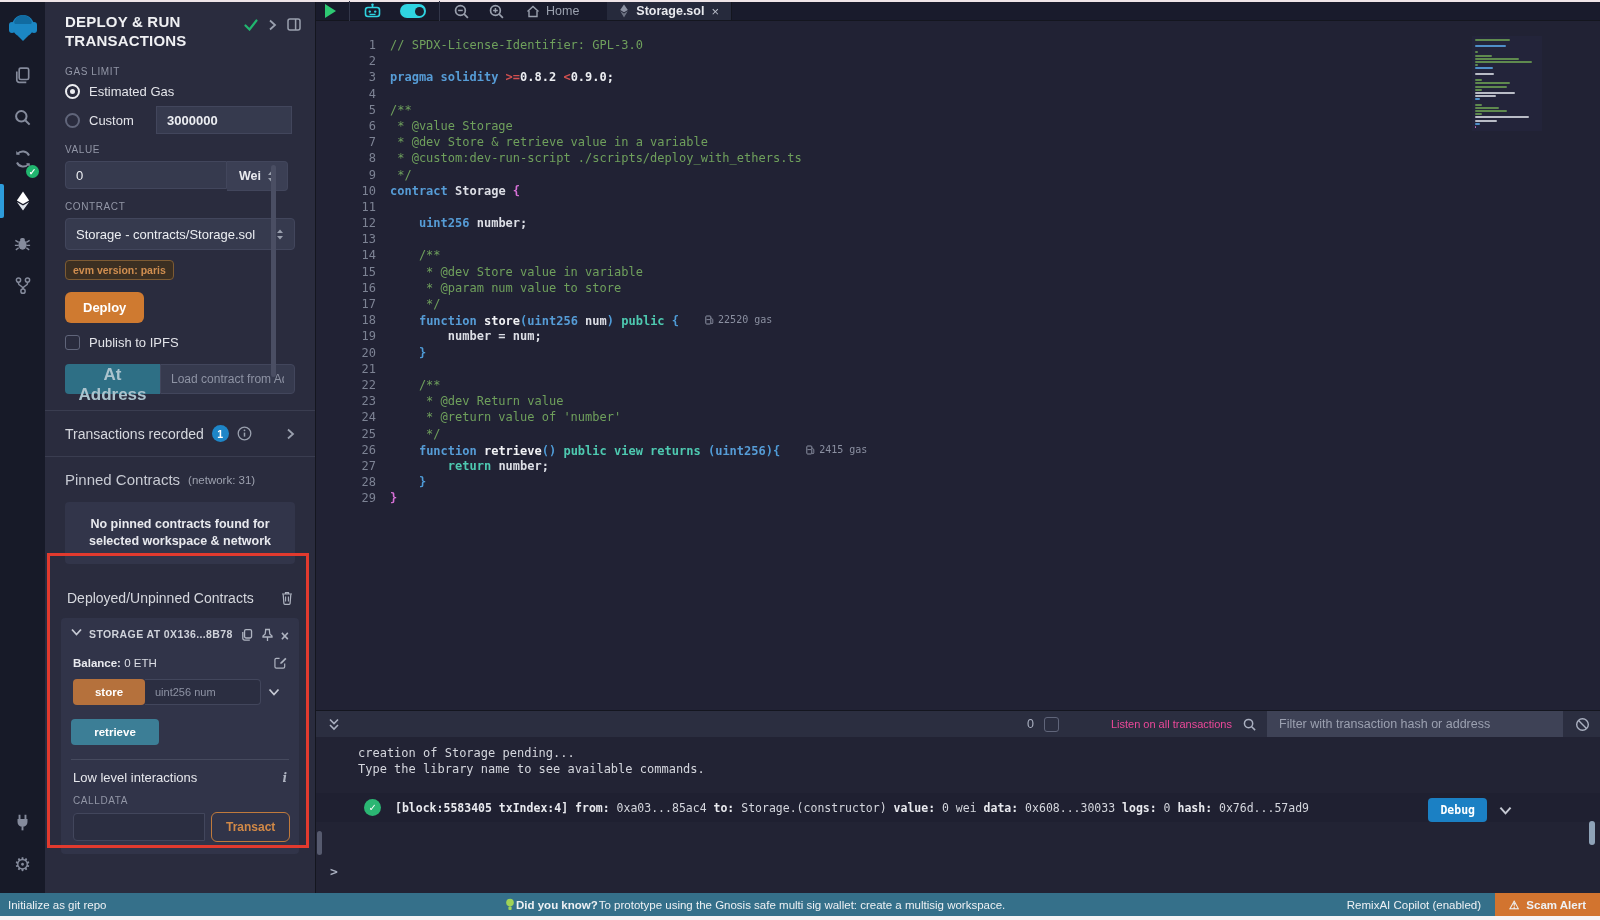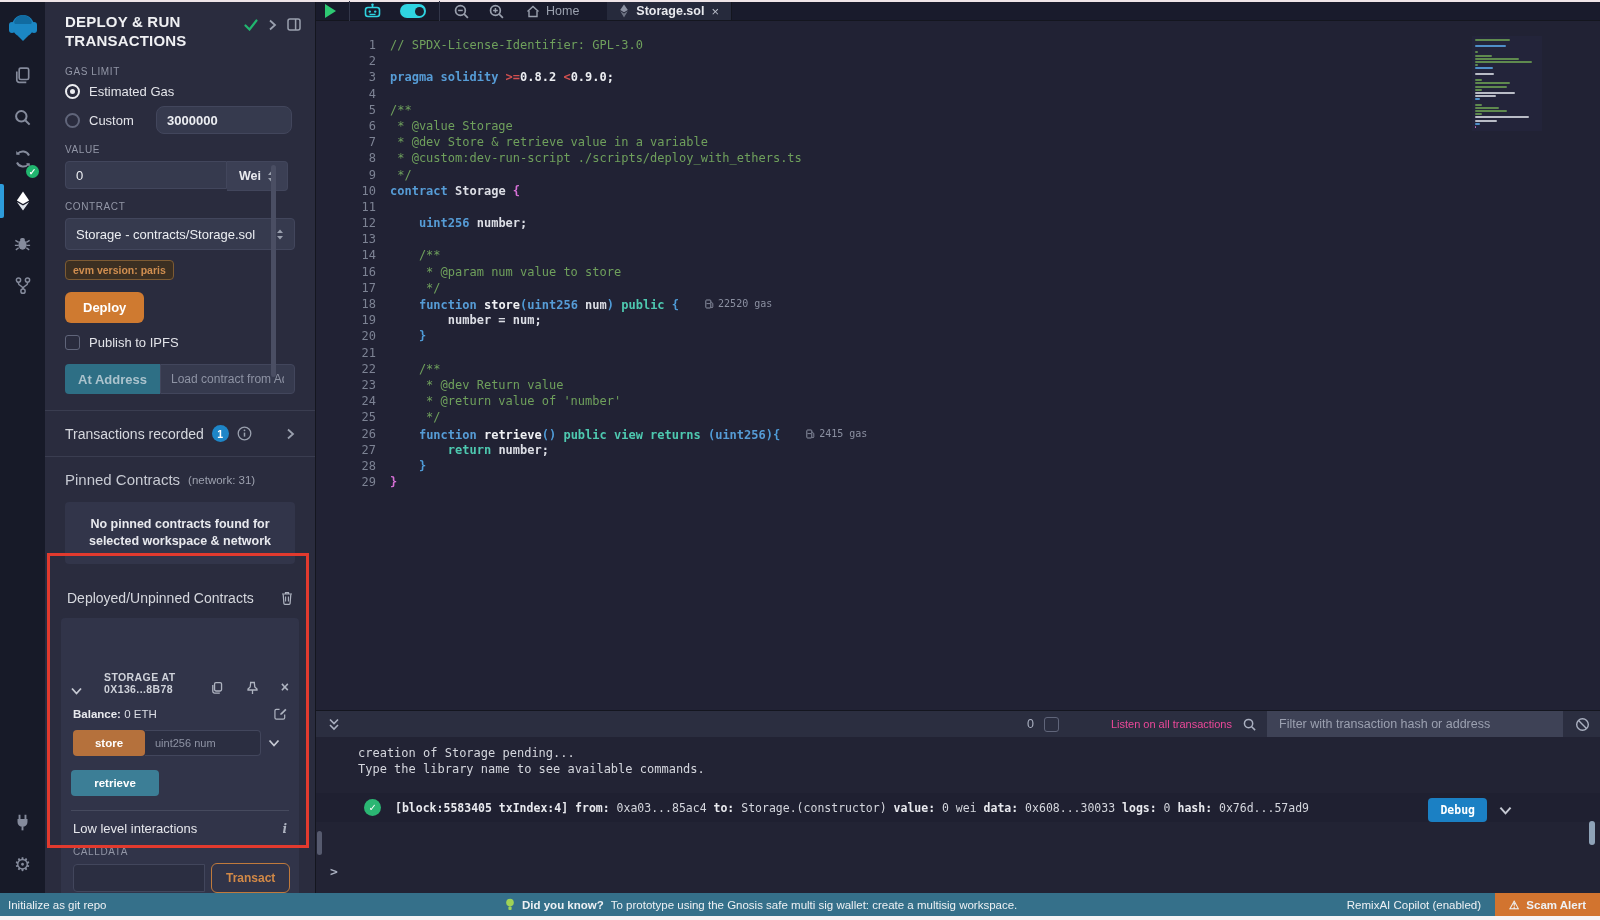--- a/index.html
+++ b/index.html
@@ -24,55 +24,55 @@
   .panel{position:absolute;left:45px;top:0;width:270px;height:891px;background:#2a2c3e;}
   .panel-pad{padding:0 20px;}
   .panel-header{display:flex;align-items:flex-start;justify-content:space-between;padding:10px 14px 6px 20px;}
   .panel-title{font-size:15px;font-weight:bold;color:#f0f1f4;line-height:19px;width:150px;letter-spacing:.2px;}
   .ph-icons{display:flex;gap:10px;align-items:center;margin-top:6px;color:#9aa0ae;}
   .lbl{font-size:10px;color:#9296a6;letter-spacing:.6px;margin:10px 0 6px 0;}
   .radio-row{display:flex;align-items:center;gap:9px;margin:7px 0;font-size:13px;color:#e3e4e9;}
   .radio{width:15px;height:15px;border-radius:50%;border:2px solid #60657a;box-sizing:border-box;position:relative;background:transparent;flex:0 0 auto;}
   .radio.on{border-color:#ecedf1;}
   .radio.on::after{content:"";position:absolute;left:3px;top:3px;width:5px;height:5px;border-radius:50%;background:#ecedf1;}
-  .inp{background:#363a4e;border:1px solid #42465c;border-radius:8px;color:#eceef2;font-size:13px;
+  .inp{background:#363a4e;border:1px solid #42465c;border-radius:0;color:#eceef2;font-size:13px;
        font-family:"Liberation Sans",sans-serif;box-sizing:border-box;padding:0 10px;outline:none;}
   .custom-row{display:flex;align-items:center;gap:9px;margin:6px 0;}
   .custom-row .inp{width:136px;height:28px;font-weight:bold;}
   .value-row{display:flex;margin:2px 0 4px 0;}
   .value-row .inp{width:162px;height:28px;border-radius:4px 0 0 4px;}
   .unit-select{width:60px;height:28px;background:#3b3f54;border:1px solid #42465c;border-left:none;border-radius:0 4px 4px 0;
                display:flex;align-items:center;justify-content:center;gap:6px;font-size:12.5px;color:#e8e9ee;font-weight:bold;}
   .select{height:30px;background:#363a4e;border:1px solid #42465c;border-radius:4px;display:flex;align-items:center;
           justify-content:space-between;padding:0 10px;font-size:13px;color:#eceef2;margin:2px 0 8px 0;}
   .evm-badge{display:inline-block;border:1px solid #7d5b33;background:#3b2f22;color:#d08e50;font-size:10.5px;font-weight:bold;
              border-radius:4px;padding:3px 7px;margin:2px 0 8px 0;}
   .btn-deploy{background:#cf7a30;border:none;border-radius:6px;color:#fff;font-weight:bold;font-size:13px;
               padding:8px 18px;margin:4px 0 8px 0;font-family:"Liberation Sans",sans-serif;cursor:pointer;}
   .chk-row{display:flex;align-items:center;gap:9px;font-size:13px;color:#e3e4e9;margin:4px 0 14px 0;}
   .chk{width:15px;height:15px;border:1.6px solid #60657a;border-radius:3px;background:transparent;box-sizing:border-box;flex:0 0 auto;}
   .ataddr-row{display:flex;margin:8px 0 16px 0;}
   .btn-ataddr{width:95px;height:30px;background:#2e6f85;border:none;border-radius:4px 0 0 4px;color:#abc3cd;
-              font-weight:bold;font-size:13px;font-family:"Liberation Sans",sans-serif;}
+              font-weight:bold;font-size:17px;font-family:"Liberation Sans",sans-serif;}
   .ataddr-inp{width:135px;height:30px;border-radius:0 4px 4px 0;font-size:12px;color:#8e93a4;}
   .ataddr-inp::placeholder{color:#8e93a4;}
   .divider{height:1px;background:#3a3d50;margin:0 0 0 0;}
   .sec-row{display:flex;align-items:center;gap:8px;padding:14px 20px;}
   .sec-title{font-size:14px;color:#d6d8de;}
   .badge-count{width:17px;height:17px;border-radius:50%;background:#1e86c8;color:#fff;font-size:10.5px;font-weight:bold;
                display:flex;align-items:center;justify-content:center;}
   .pinned-title{font-size:15px;color:#c7cad3;}
   .pinned-net{font-size:11.5px;color:#9da1af;}
   .empty-box{background:#32354a;border-radius:4px;margin:10px 20px;padding:14px 18px;text-align:center;
              font-size:12.5px;font-weight:bold;color:#e8e9ee;line-height:17px;}
   .red-box{position:absolute;left:2px;top:551px;width:262px;height:295px;border:3px solid #e23a2e;box-sizing:border-box;pointer-events:none;}
   .dep-head{display:flex;align-items:center;justify-content:space-between;padding:16px 22px 8px 22px;}
   .dep-title{font-size:14px;color:#d6d8de;}
   .card{background:#313449;border-radius:4px;margin:4px 16px;padding:10px 10px 12px 10px;}
-  .card-head{display:flex;align-items:flex-end;gap:22px;color:#c6c9d3;margin-top:43px;}
+  .card-head{display:flex;align-items:flex-start;gap:7px;color:#c6c9d3;}
   .card-title{font-size:10.5px;font-weight:bold;letter-spacing:.4px;color:#cfd2da;flex:1;}
   .card-head .ico{color:#aeb3c0;}
   .bal-row{display:flex;align-items:center;justify-content:space-between;margin:12px 2px 10px 2px;font-size:11.5px;}
   .bal-label{font-weight:bold;color:#e8e9ee;}
   .fn-row{display:flex;align-items:center;margin:6px 2px;}
   .btn-store{width:72px;height:26px;background:#b5713c;border:none;border-radius:4px;color:#fff;font-weight:bold;
              font-size:11.5px;font-family:"Liberation Sans",sans-serif;}
   .fn-inp{width:116px;height:26px;border-radius:0 4px 4px 0;border-left:none;font-size:11px;color:#8e93a4;background:#2b2e41;}
   .fn-inp::placeholder{color:#8e93a4;}
   .btn-retrieve{width:88px;height:26px;background:#3c7e96;border:none;border-radius:4px;color:#fff;font-weight:bold;
@@ -142,21 +142,21 @@
   .tx-actions{position:absolute;right:88px;top:5px;display:flex;align-items:center;gap:12px;}
   .btn-debug{background:#1b80c4;border:none;border-radius:4px;color:#fff;font-weight:bold;font-size:11.5px;
              padding:5px 12px;font-family:"DejaVu Sans Mono",monospace;}
   .prompt{position:absolute;left:14px;bottom:14px;font-size:13px;color:#aab0c0;font-weight:bold;}
   .term-scroll{position:absolute;right:5px;top:84px;width:6px;height:24px;background:#8fa3b8;border-radius:3px;}
   .term-scroll-left{position:absolute;left:1px;top:94px;width:5px;height:24px;background:#565a6e;border-radius:3px;}
 
   
   .statusbar{position:absolute;left:0;top:893px;width:1600px;height:23px;background:#35708a;display:flex;align-items:center;font-size:11.5px;color:#eef1f4;}
   .sb-left{margin-left:8px;}
-  .sb-center{position:absolute;left:505px;display:flex;align-items:center;gap:7px;}
+  .sb-center{position:absolute;left:505px;display:flex;align-items:center;gap:1px;}
   .sb-bold{font-weight:bold;}
   .sb-right{margin-left:auto;display:flex;align-items:center;height:100%;}
   .sb-copilot{margin-right:14px;}
   .scam{height:100%;background:#d2742f;display:flex;align-items:center;gap:7px;padding:0 14px;font-weight:bold;}
   .bottomstrip{position:absolute;left:0;top:916px;width:1600px;height:4px;background:#f7f3f4;}
   svg{flex:0 0 auto;}
 </style>
 </head>
 <body>
 
@@ -477,20 +477,24 @@
               <span class="ln">12</span>
               <span class="lc"><span class="tok-pl">    </span><span class="tok-typ">uint256</span><span class="tok-pl"> number;</span></span>
             </div>
             <div class="code-line">
               <span class="ln">13</span>
               <span class="lc"></span>
             </div>
             <div class="code-line">
               <span class="ln">14</span>
               <span class="lc"><span class="tok-cm">    /**</span></span>
+            </div>
+            <div class="code-line">
+              <span class="ln">15</span>
+              <span class="lc"><span class="tok-cm">     * @dev Store value in variable</span></span>
             </div>
             <div class="code-line">
               <span class="ln">16</span>
               <span class="lc"><span class="tok-cm">     * @param num value to store</span></span>
             </div>
             <div class="code-line">
               <span class="ln">17</span>
               <span class="lc"><span class="tok-cm">     */</span></span>
             </div>
             <div class="code-line">

